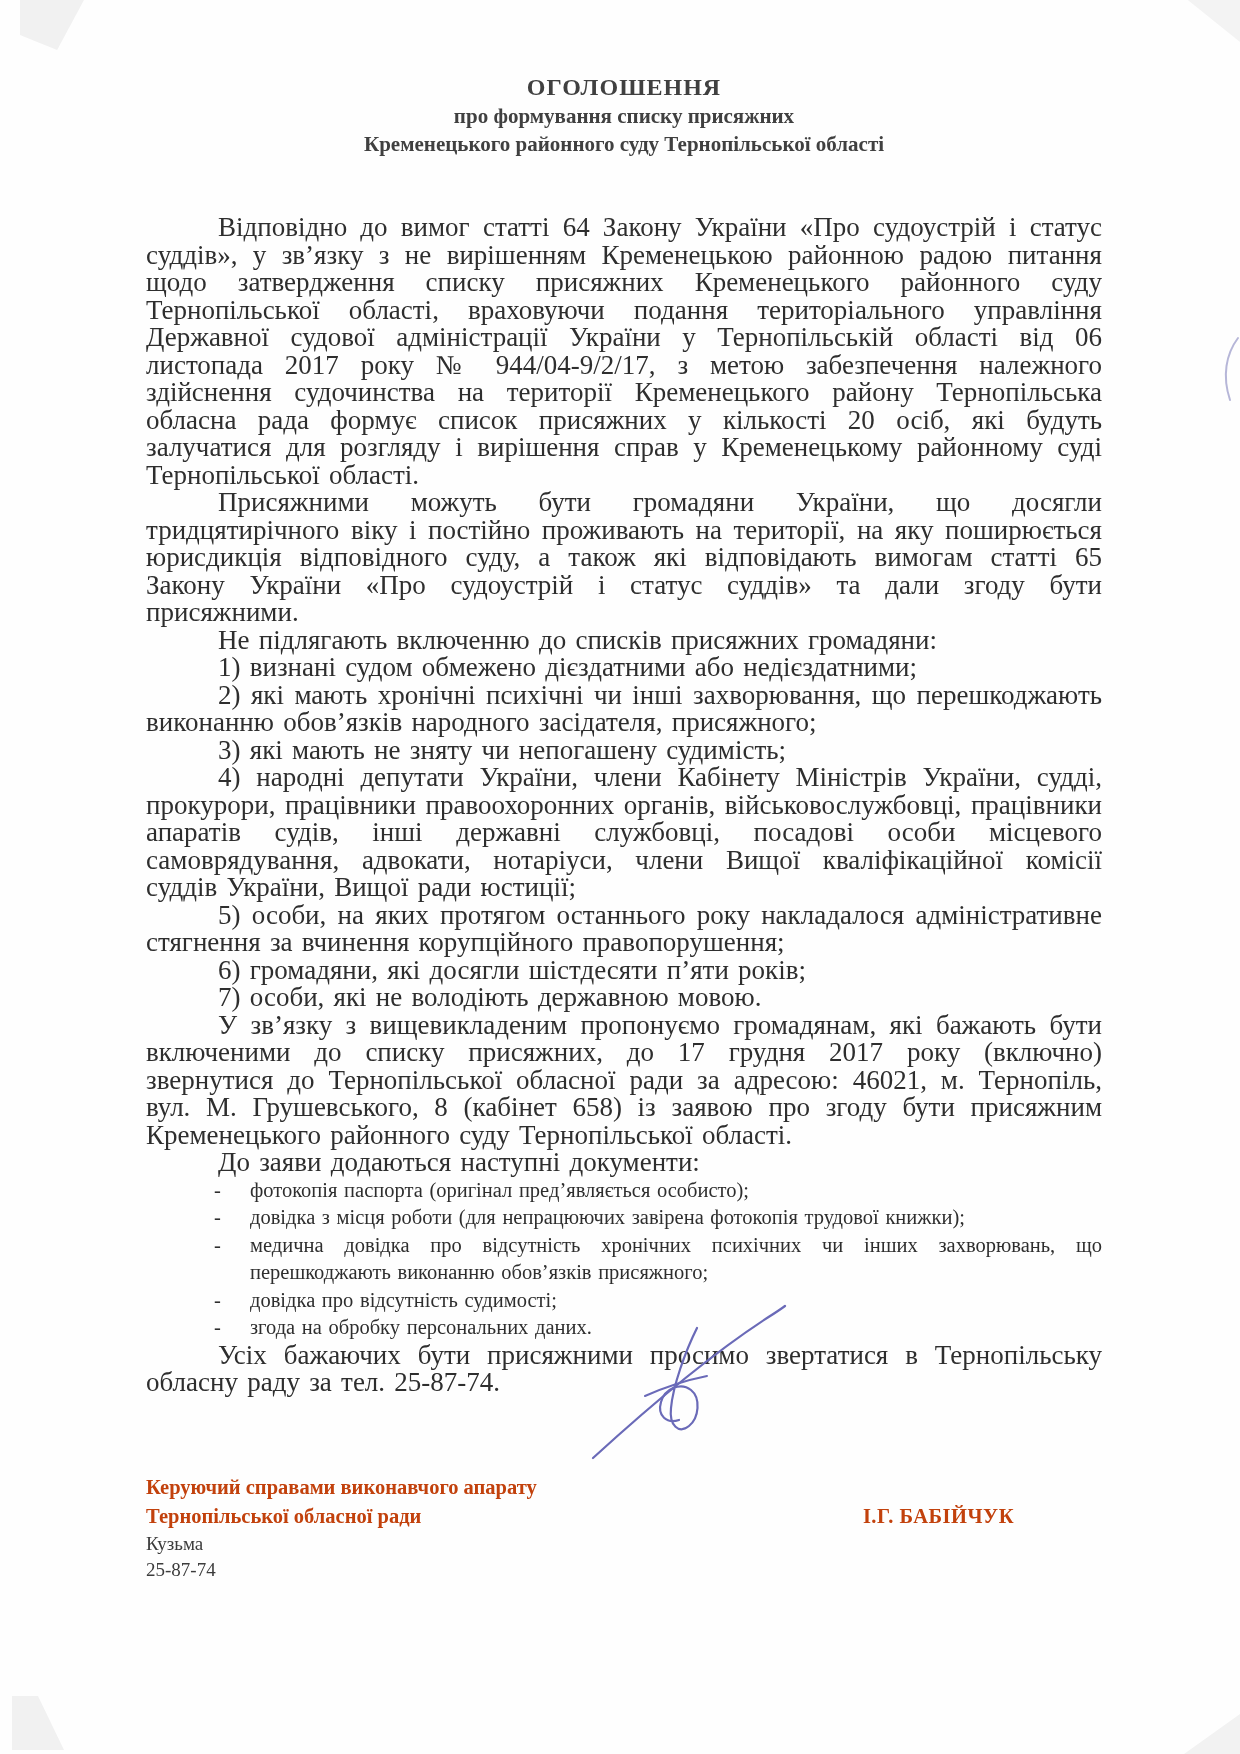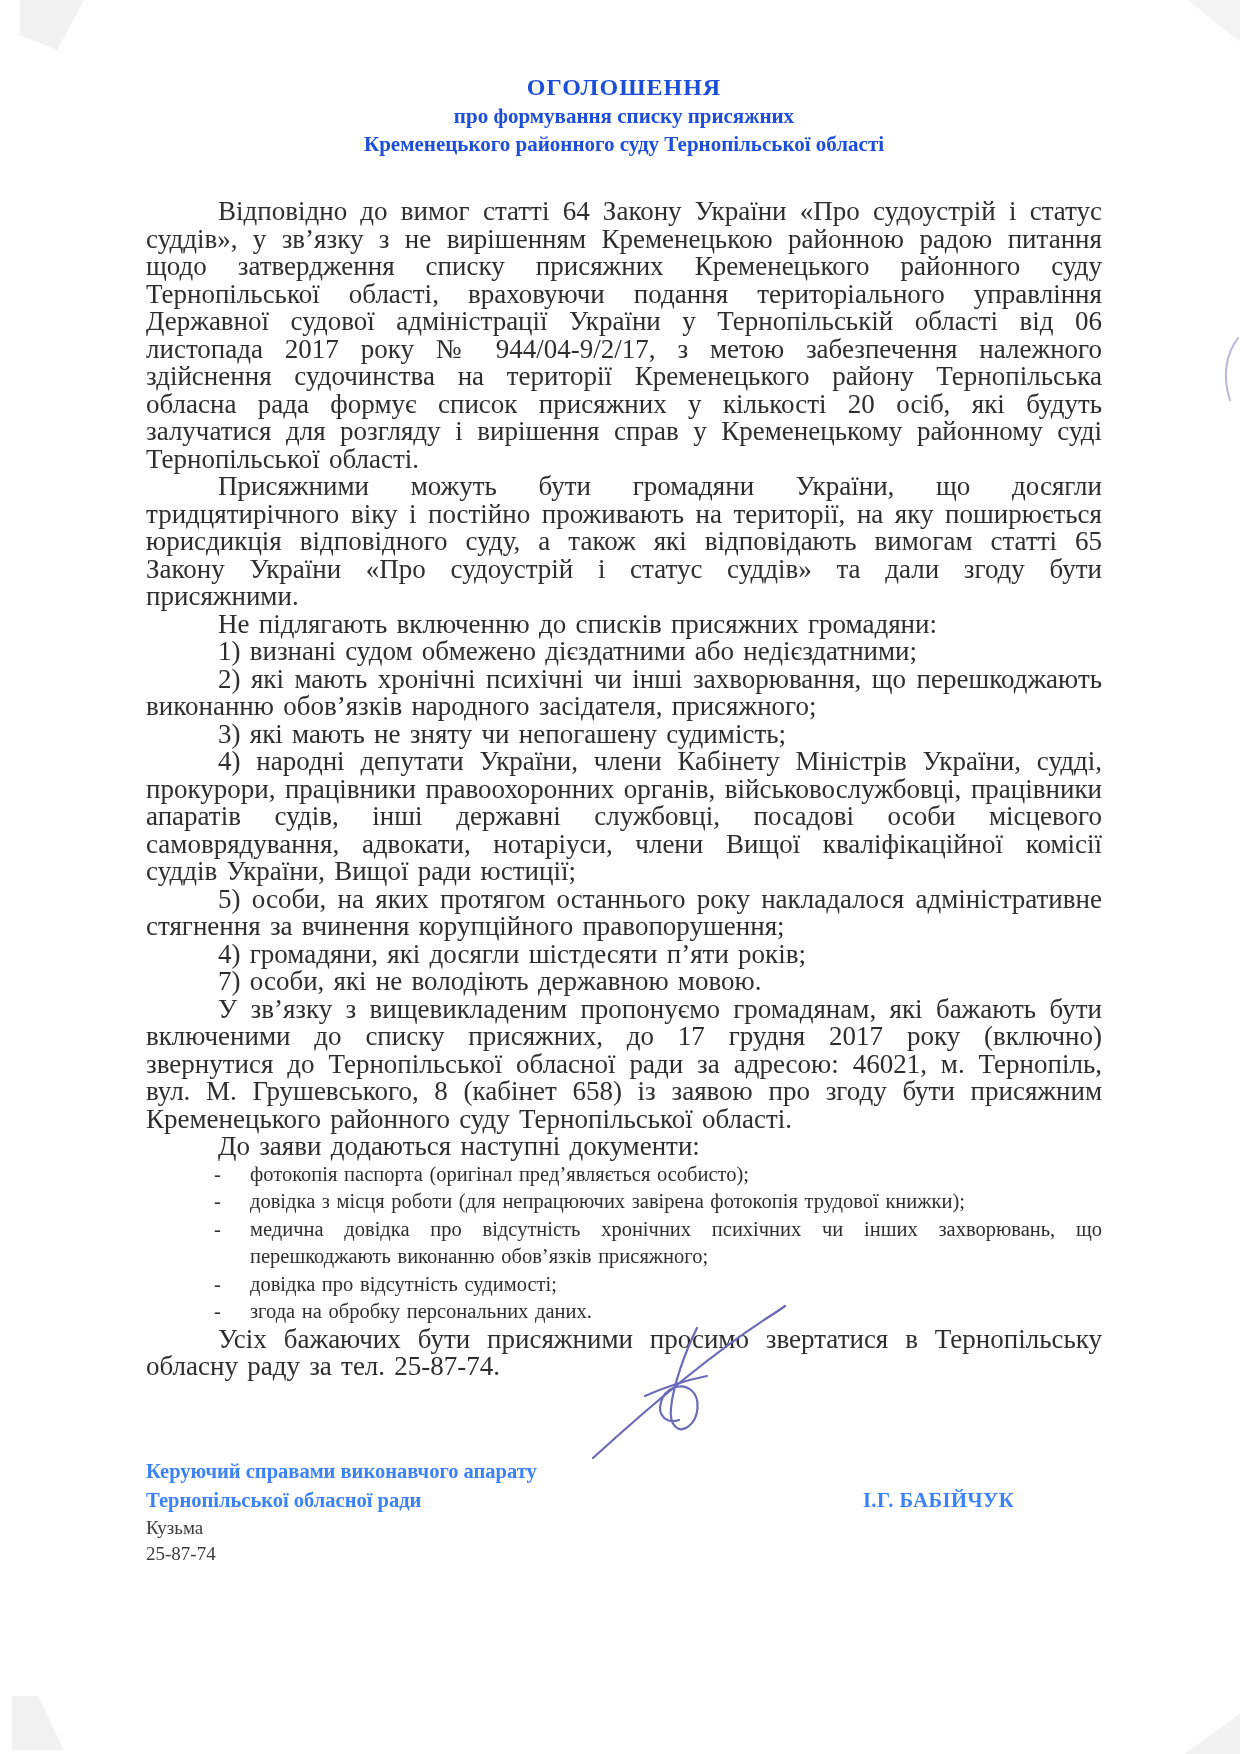--- a/index.html
+++ b/index.html
@@ -15,22 +15,22 @@
     background: #fefefe;
     color: #2e2e2e;
   }
   .content {
     position: absolute;
     left: 146px; width: 956px; top: 72px;
   }
   .heading {
     text-align: center;
     font-weight: bold;
-    color: #1d4ed8;
-    margin-bottom: 40px;
+    color: #404040;
+    margin-bottom: 56px;
   }
   .heading .h-line1 { font-size: 24px; line-height: 30px; letter-spacing: 1px; }
   .heading .h-line2, .heading .h-line3 { font-size: 21px; line-height: 28px; }
   p.body {
     font-size: 27px;
     line-height: 27.5px;
     margin: 0;
     text-align: justify;
     text-indent: 72px;
     word-spacing: 2.5px;
@@ -50,21 +50,21 @@
   .dash-mark { flex: none; width: 36px; }
   .dash-text { flex: 1; text-align: justify; word-spacing: 1.5px; }
   .sig-block {
     margin-top: 76px;
     display: flex;
     justify-content: space-between;
     align-items: flex-end;
     font-weight: bold;
     font-size: 20.5px;
     line-height: 29px;
-    color: #3b82f6;
+    color: #c2410c;
   }
   .sig-name { padding-right: 88px; white-space: nowrap; letter-spacing: 0.5px; }
   .footer {
     font-size: 19px;
     line-height: 26px;
     color: #3c3c3c;
   }
   .signature-svg {
     position: absolute;
     left: 585px; top: 1300px;
@@ -107,21 +107,21 @@
     <p class="body">Відповідно до вимог статті 64 Закону України «Про судоустрій і статус суддів», у зв’язку з не вирішенням Кременецькою районною радою питання щодо затвердження списку присяжних Кременецького районного суду Тернопільської області, враховуючи подання територіального управління Державної судової адміністрації України у Тернопільській області від 06 листопада 2017 року № 944/04-9/2/17, з метою забезпечення належного здійснення судочинства на території Кременецького району Тернопільська обласна рада формує список присяжних у кількості 20 осіб, які будуть залучатися для розгляду і вирішення справ у Кременецькому районному суді Тернопільської області.</p>
 
     <p class="body gap-1">Присяжними можуть бути громадяни України, що досягли тридцятирічного віку і постійно проживають на території, на яку поширюється юрисдикція відповідного суду, а також які відповідають вимогам статті 65 Закону України «Про судоустрій і статус суддів» та дали згоду бути присяжними.</p>
 
     <p class="body gap-1">Не підлягають включенню до списків присяжних громадяни:</p>
     <p class="body">1) визнані судом обмежено дієздатними або недієздатними;</p>
     <p class="body">2) які мають хронічні психічні чи інші захворювання, що перешкоджають виконанню обов’язків народного засідателя, присяжного;</p>
     <p class="body">3) які мають не зняту чи непогашену судимість;</p>
     <p class="body">4) народні депутати України, члени Кабінету Міністрів України, судді, прокурори, працівники правоохоронних органів, військовослужбовці, працівники апаратів судів, інші державні службовці, посадові особи місцевого самоврядування, адвокати, нотаріуси, члени Вищої кваліфікаційної комісії суддів України, Вищої ради юстиції;</p>
     <p class="body">5) особи, на яких протягом останнього року накладалося адміністративне стягнення за вчинення корупційного правопорушення;</p>
-    <p class="body">4) громадяни, які досягли шістдесяти п’яти років;</p>
+    <p class="body">6) громадяни, які досягли шістдесяти п’яти років;</p>
     <p class="body">7) особи, які не володіють державною мовою.</p>
 
     <p class="body gap-list-after">У зв’язку з вищевикладеним пропонуємо громадянам, які бажають бути включеними до списку присяжних, до 17 грудня 2017 року (включно) звернутися до Тернопільської обласної ради за адресою: 46021, м. Тернопіль, вул. М. Грушевського, 8 (кабінет 658) із заявою про згоду бути присяжним Кременецького районного суду Тернопільської області.</p>
 
     <p class="body gap-docs">До заяви додаються наступні документи:</p>
     <div class="dash-list">
       <div class="dash-row">
         <span class="dash-mark">-</span>
         <span class="dash-text">фотокопія паспорта (оригінал пред’являється особисто);</span>
       </div>

